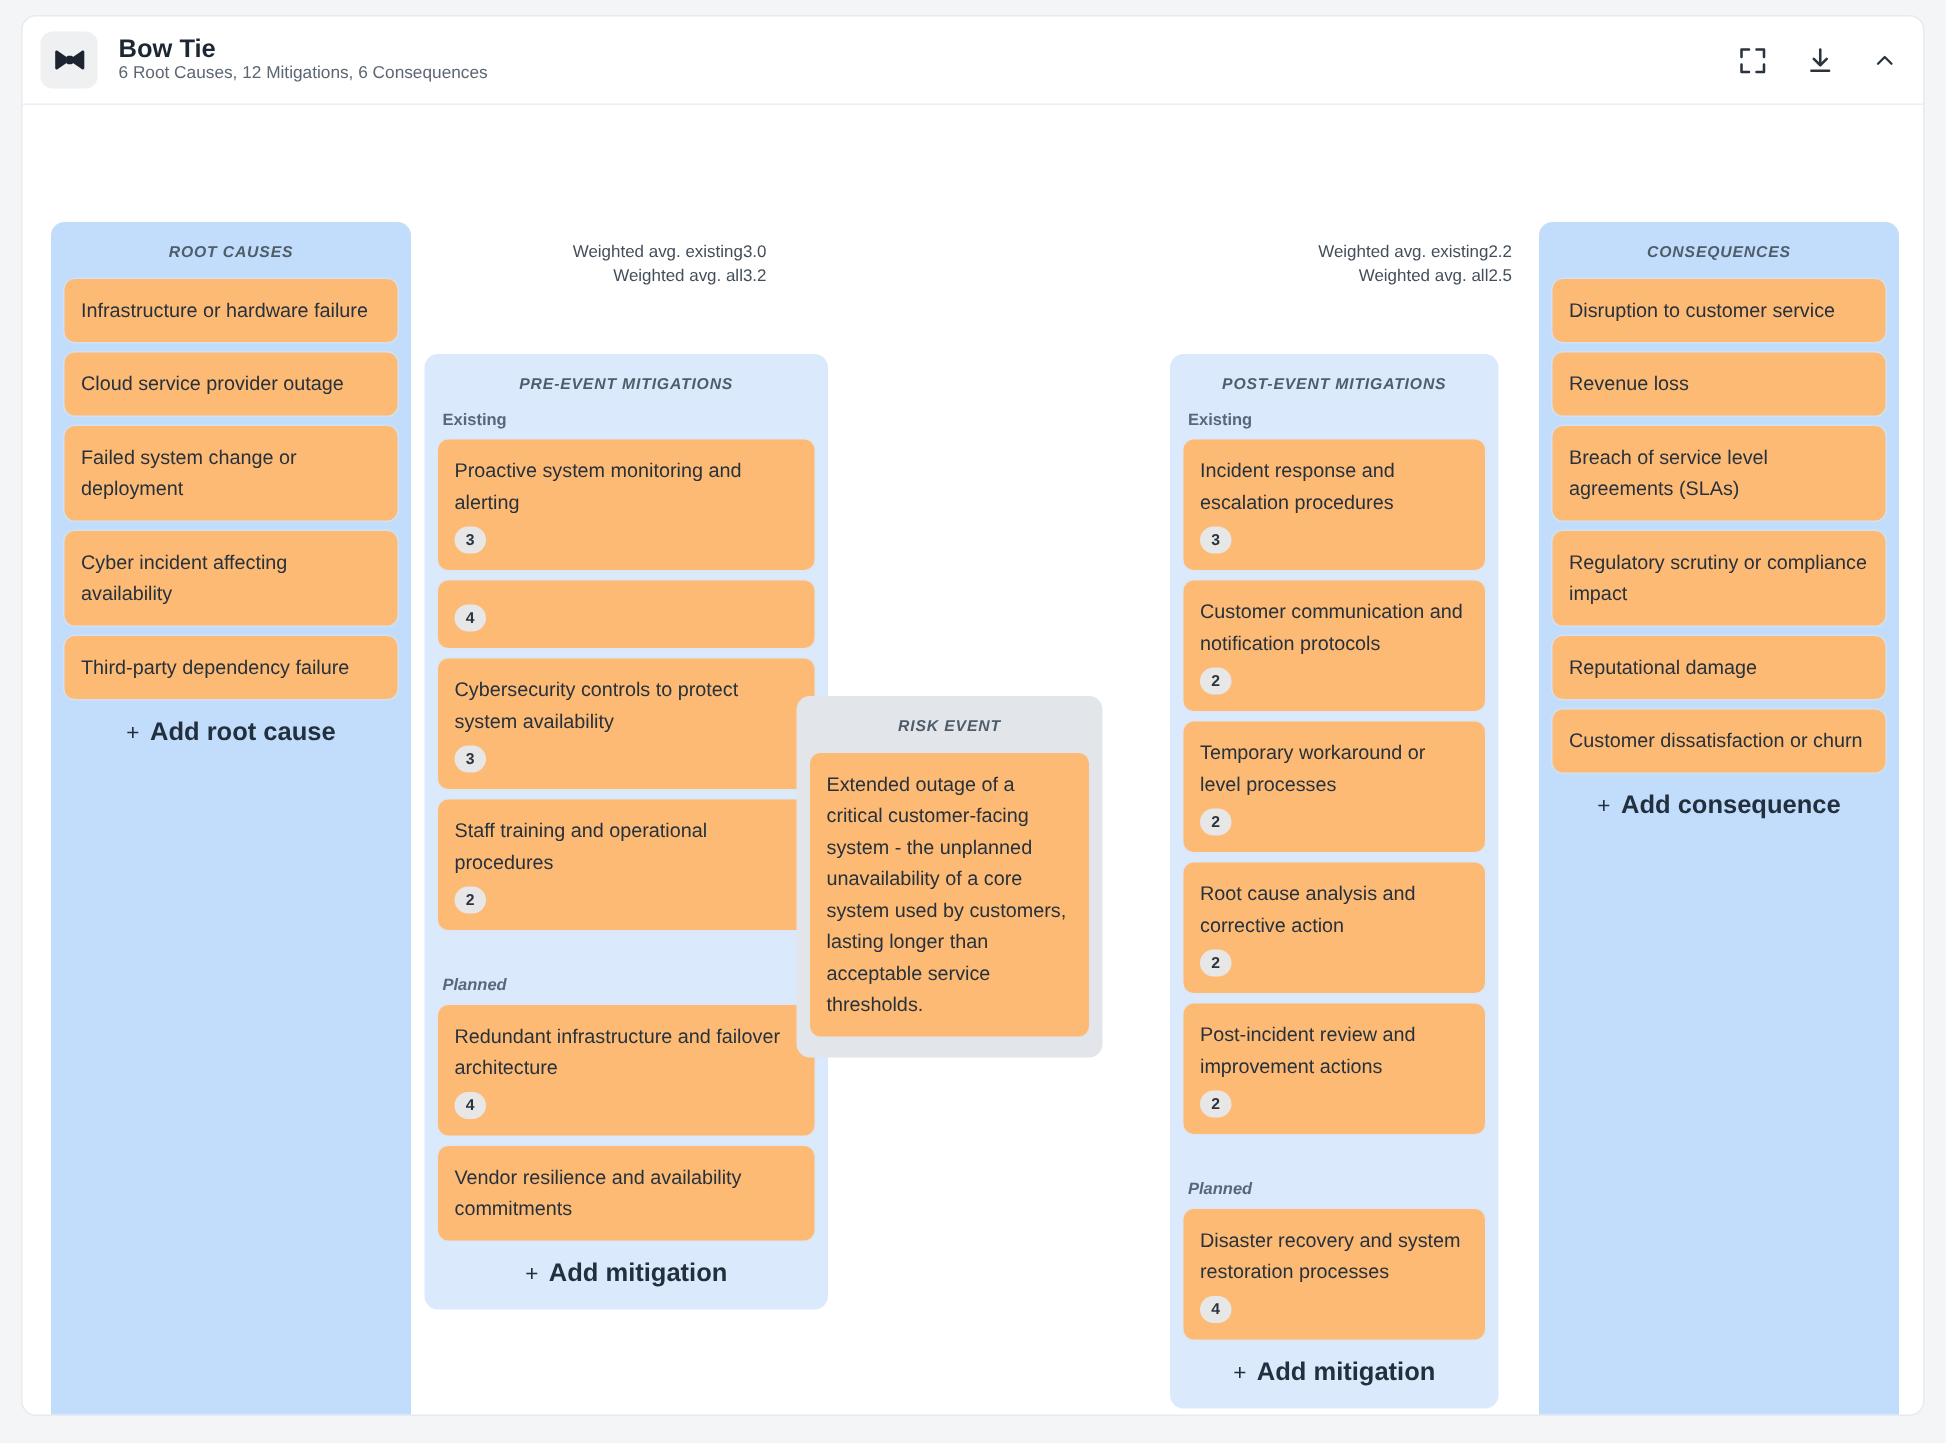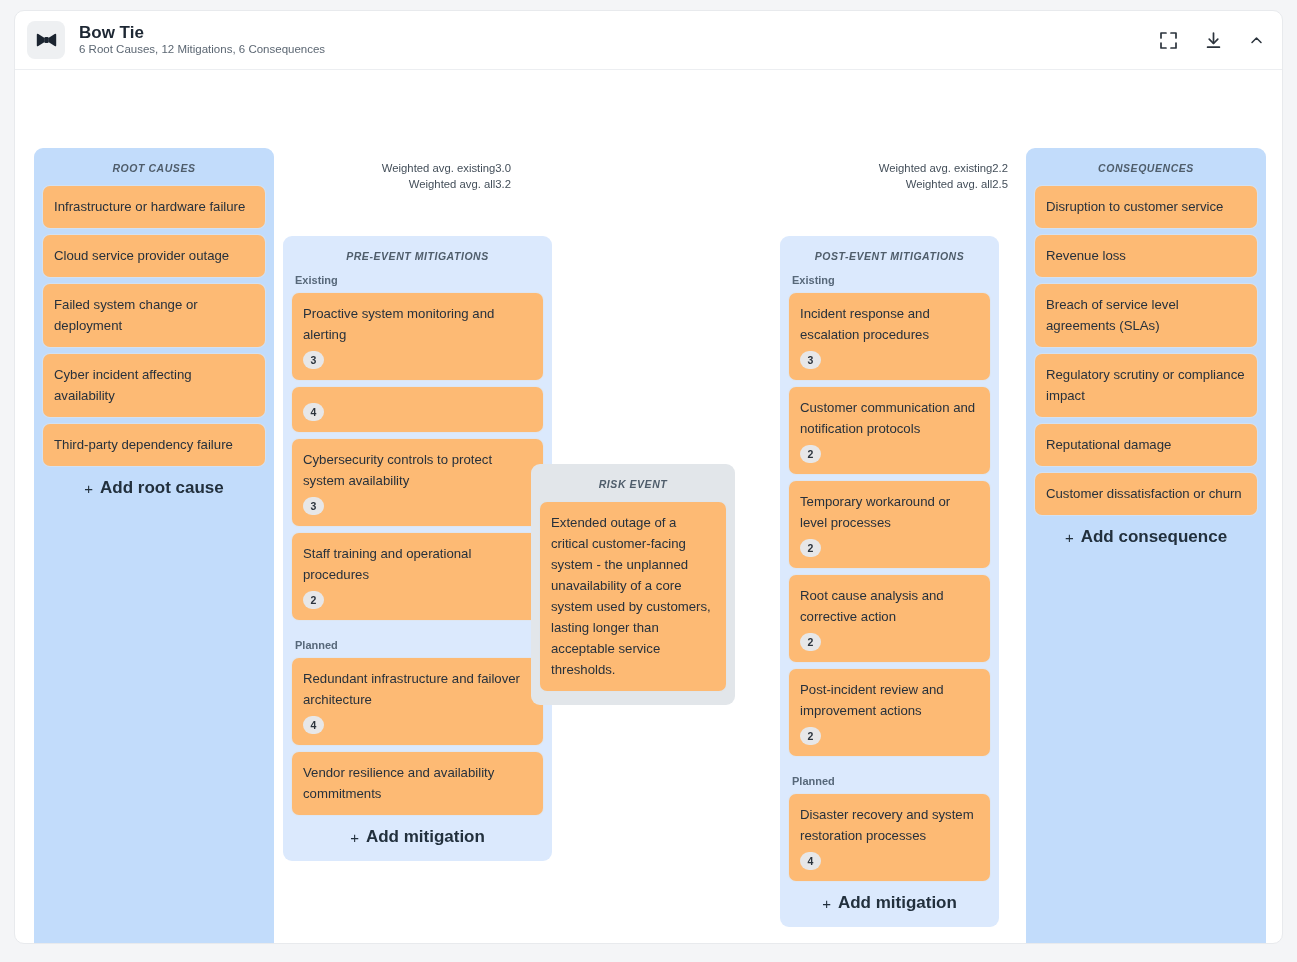--- a/index.html
+++ b/index.html
@@ -87,21 +87,21 @@
     margin-top: 2px;
     font-style: italic;
   }
 
   .group-label {
     font-size: 11px;
     font-weight: bold;
     color: #57687a;
     margin: 0 0 7px 3px;
   }
-  .group-label.second { margin-top: 19px; }
+  .group-label.second { margin-top: 31px; font-style: italic; }
 
   .card {
     background: #fdba74;
     border-radius: 7px;
     padding: 10px 11px 11px 11px;
     margin-bottom: 7px;
     box-shadow: 0 0 0 1px rgba(222,228,235,0.6);
   }
   .card-text {
     font-size: 13.2px;

